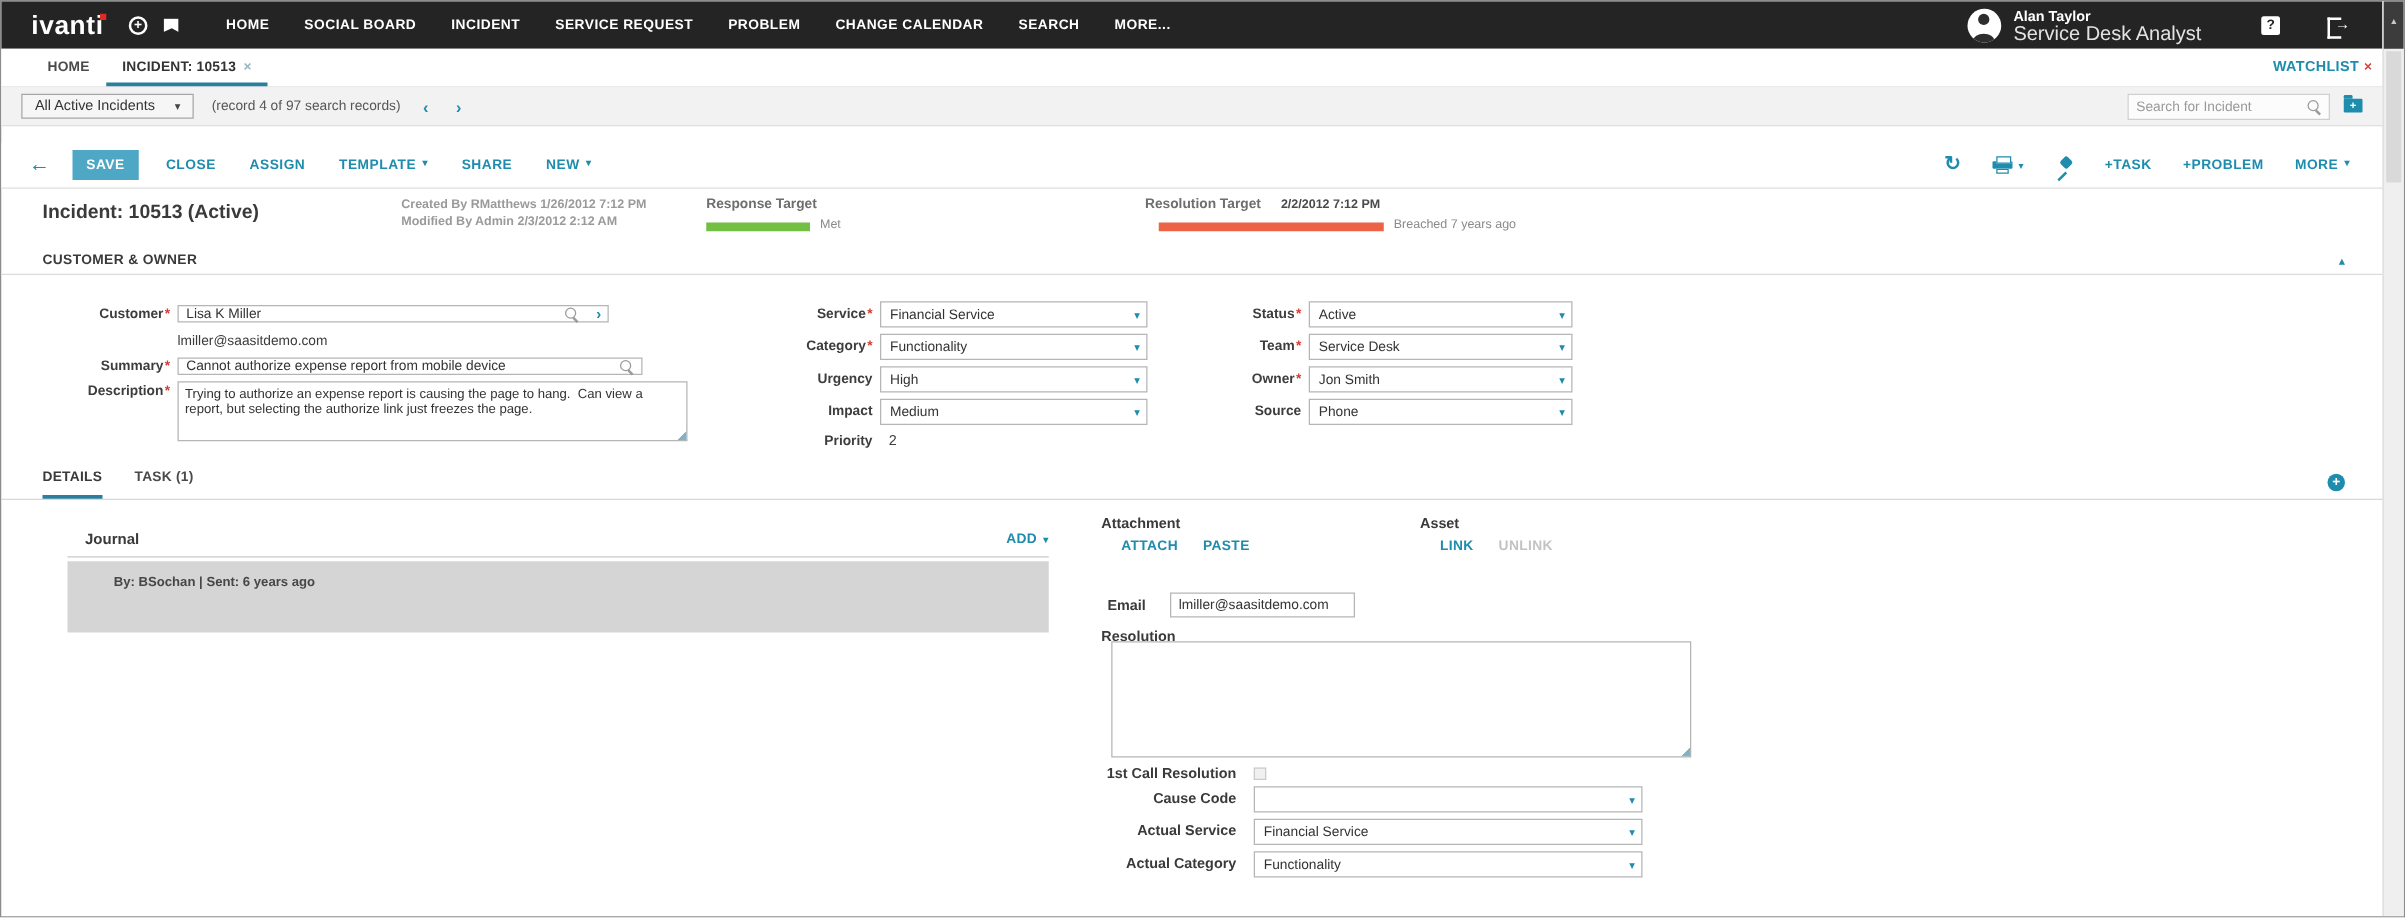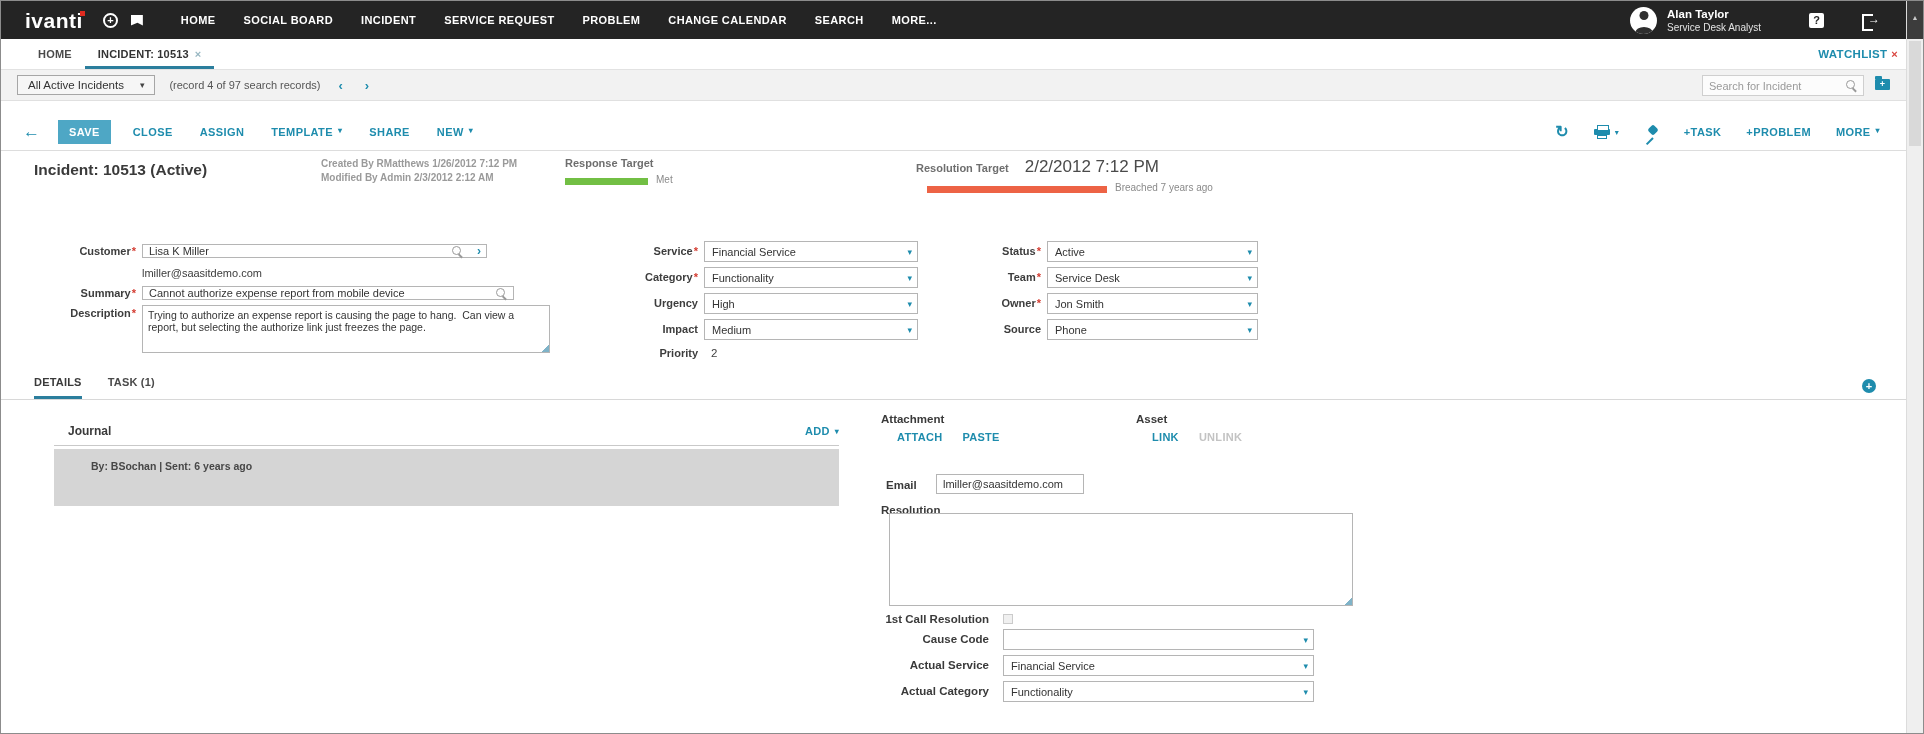--- a/index.html
+++ b/index.html
@@ -16,21 +16,21 @@
 .flag{width:12px;height:11px;position:relative;margin-right:24px}
 .flag::before{content:"";position:absolute;inset:0;background:#fff;clip-path:polygon(0 0,100% 0,100% 100%,55% 74%,0 100%)}
 .tn-menu{display:flex;align-items:center;height:100%}
 .tn-item{font-size:11px;font-weight:bold;letter-spacing:.4px;padding:0 14px;color:#fff;text-decoration:none;display:flex;align-items:center;height:100%}
 .tn-right{margin-left:auto;display:flex;align-items:center;padding-right:28px}
 .avatar{width:27px;height:27px;background:#fff;border-radius:50%;position:relative;overflow:hidden;margin-right:10px;flex:none}
 .av-head{position:absolute;top:4px;left:50%;transform:translateX(-50%);width:9px;height:9px;background:#2e2e2e;border-radius:50%}
 .av-body{position:absolute;bottom:-4px;left:50%;transform:translateX(-50%);width:17px;height:11px;background:#2e2e2e;border-radius:50% 50% 0 0}
 .userinfo{margin-right:48px}
 .u-name{font-size:11.5px;font-weight:bold;line-height:14px}
-.u-role{font-size:10px;color:#e3e3e3;line-height:13px}
+.u-role{font-size:16px;color:#e3e3e3;line-height:13px}
 .help{width:15px;height:15px;background:#fff;border-radius:2px;color:#242424;font-size:11px;font-weight:bold;margin-right:38px}
 .logout{position:relative;width:16px;height:13px}
 .logout::before{content:"";position:absolute;left:0;top:0;width:9px;height:13px;border:2px solid #fff;border-right:none}
 .lg-arrow{position:absolute;right:-2px;top:-2px;font-size:12px;font-weight:bold;color:#fff}
 
 
 .tabbar{top:38px;height:31px;background:#fff;display:flex;align-items:flex-end;padding-left:24px;border-bottom:1px solid #e2e2e2}
 .tab{position:relative;font-size:11px;font-weight:bold;color:#4a4a4a;padding:0 13px 9px;letter-spacing:.2px;display:flex;align-items:center;gap:6px}
 .tab.active{color:#333}
 .tab.active::after{content:"";position:absolute;left:0;right:0;bottom:0;height:3px;background:#2B7E9D}
@@ -76,21 +76,21 @@
 .inc-title{position:absolute;left:33px;top:10px;font-size:15.5px;font-weight:bold;color:#3a3a3a}
 .created{position:absolute;left:320px;top:6px;font-size:10px;font-weight:bold;color:#9a9a9a;line-height:13.5px}
 .resp{position:absolute;left:564px;top:6px}
 .sla-label{font-size:11px;font-weight:bold;color:#6e6e6e}
 .sla-row{display:flex;align-items:flex-end;gap:8px;margin-top:5px}
 .bar-green{width:83px;height:7px;background:#72BF44}
 .bar-red{width:180px;height:7px;background:#ED6345}
 .sla-status{font-size:10px;color:#8a8a8a}
 .reso{position:absolute;left:915px;top:6px}
 .reso-head{display:flex;align-items:baseline;gap:16px}
-.reso-date{font-size:17px;font-weight:normal;color:#4a4a4a}
+.reso-date{font-size:10px;font-weight:bold;color:#4a4a4a}
 .reso .sla-row{margin-left:11px}
 
 
 .sec-header{top:200px;height:19px;border-bottom:1px solid #dcdcdc}
 .sec-title{position:absolute;left:33px;top:1px;font-size:11px;font-weight:bold;color:#3a3a3a;letter-spacing:.3px}
 .sec-caret{position:absolute;right:30px;top:2px;color:#1E8CAD;font-size:10px}
 
 
 .form{top:240px;height:135px}
 .f-row{position:absolute;display:flex;align-items:flex-start}
@@ -273,20 +273,24 @@
         <span class="sla-label">Resolution Target</span>
         <span class="reso-date">2/2/2012 7:12 PM</span>
       </div>
       <div class="sla-row">
         <div class="bar-red"></div>
         <span class="sla-status">Breached 7 years ago</span>
       </div>
     </div>
   </div>
 
+  <div class="band sec-header">
+    <span class="sec-title">CUSTOMER &amp; OWNER</span>
+    <span class="sec-caret">▴</span>
+  </div>
 
   <div class="band form">
 
     <div class="f-row" style="left:0;top:0">
       <div class="lab lab-l"><span>Customer</span><span class="req">*</span></div>
       <div class="ctrl">
         <input class="tinput" style="width: 345px;" value="Lisa K Miller">
         <span class="mag in-mag" style="right:24px"></span>
         <span class="in-chev">›</span>
       </div>

